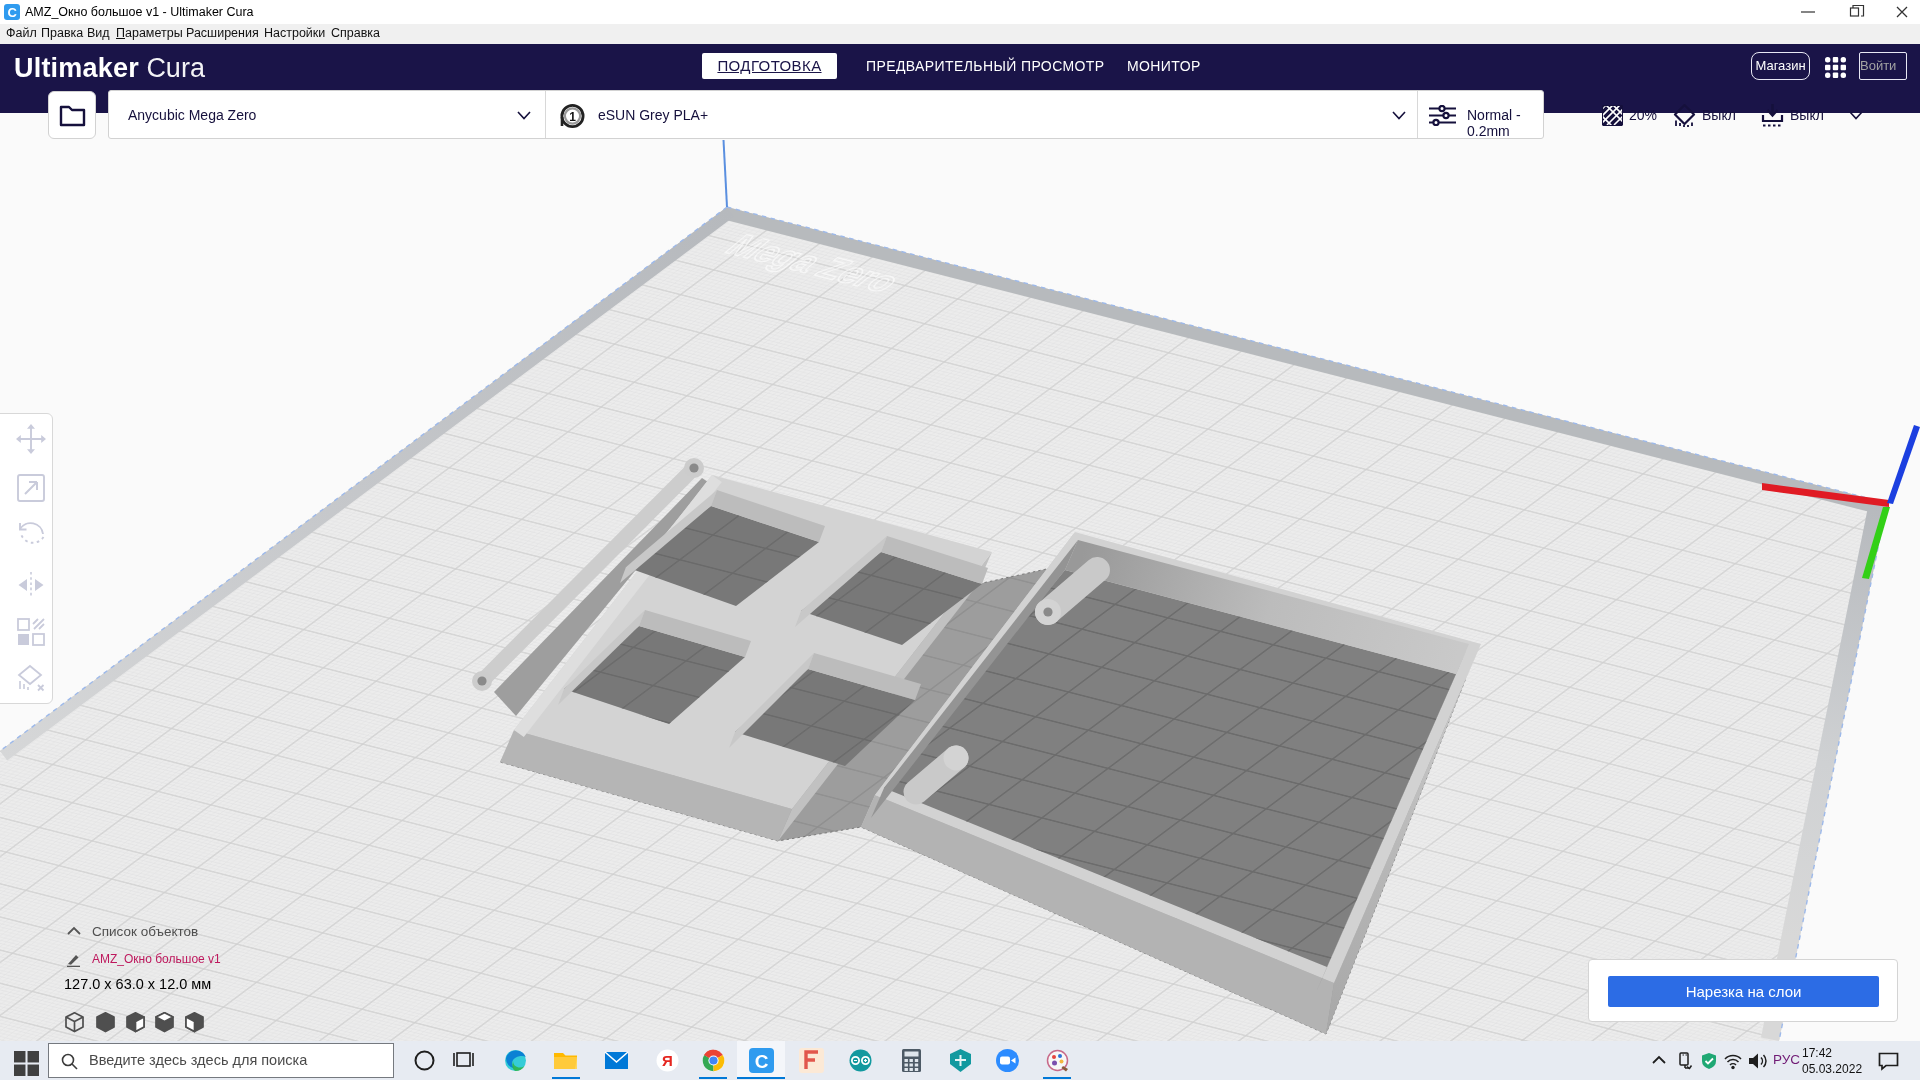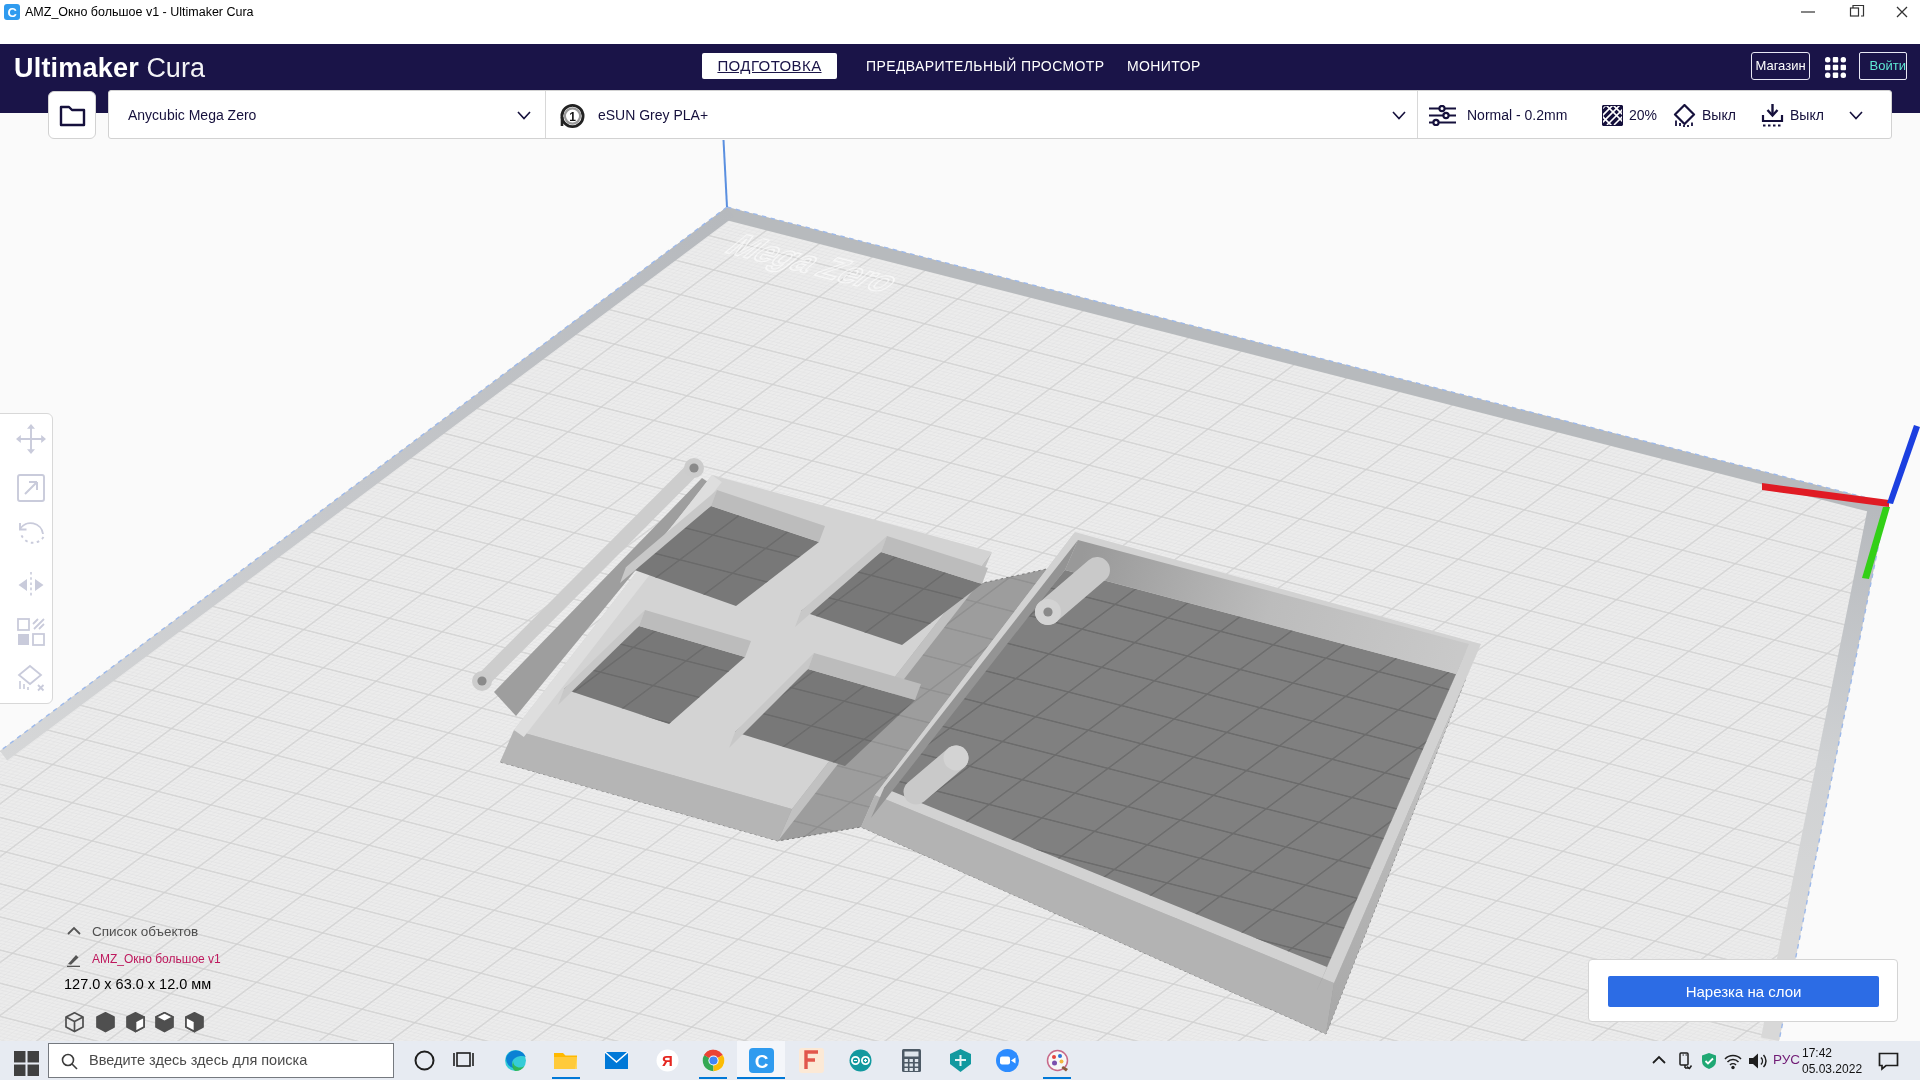--- a/index.html
+++ b/index.html
@@ -14,21 +14,21 @@
 #menubar span { position:absolute; top:2px; }
 
 #header { position:absolute; left:0; top:44px; width:1920px; height:69px; background:#1a1448; }
 #logo { position:absolute; left:14px; top:9px; font-size:27px; color:#fff; }
 #logo b { font-weight:bold; letter-spacing:0.2px; }
 #logo span { font-weight:normal; opacity:0.95; }
 .tab { position:absolute; top:9px; height:26px; font-size:15px; color:#fff; letter-spacing:0.4px; }
 #tab1 { left:702px; width:135px; background:#fff; color:#1a1448; border-radius:2px; text-align:center; line-height:26px;text-decoration:underline; }
 
 #folderbtn { position:absolute; left:48px; top:91px; width:48px; height:48px; background:#fff; border:1px solid #d2d2d2; border-radius:6px; }
-#toolpanel { position:absolute; left:108px; top:90px; width:1784px; height:49px; background:#fff; border:1px solid #d2d2d2; border-radius:3px; }
+#toolpanel { position:absolute; left:108px; top:90px; width:1436px; height:49px; background:#fff; border:1px solid #d2d2d2; border-radius:3px; }
 .vdiv { position:absolute; top:0; width:1px; height:47px; background:#d8d8d8; }
 .tooltext { position:absolute; top:16px; font-size:14px; color:#15103c; }
 
 #scene { position:absolute; left:0; top:113px; width:1920px; height:928px; }
 
 #lefttools { position:absolute; left:-8px; top:413px; width:61px; height:291px; background:#fff; border:1px solid #d8d8d8; border-radius:6px; }
 
 .objtext { position:absolute; color:#4c4c4c; }
 
 #slicepanel { position:absolute; left:1588px; top:959px; width:310px; height:63px; background:#fff; border:1px solid #d4d4d4; border-radius:4px; }
@@ -52,41 +52,50 @@
       </svg>
   <div id="titletext">AMZ_Окно большое v1 - Ultimaker Cura</div>
   <svg class="abs" style="left:1793px;top:0" width="127" height="24" viewBox="0 0 127 24">
     <path d="M8 12 h14" stroke="#333" stroke-width="1.2"></path>
     <rect x="57.5" y="8" width="8" height="8" fill="none" stroke="#333" stroke-width="1.2"></rect>
     <path d="M60 8 v-2.5 h10.5 v10.5 h-2.5" fill="none" stroke="#333" stroke-width="1.2"></path>
     <path d="M104 7 l10 10 M114 7 l-10 10" stroke="#333" stroke-width="1.3"></path>
   </svg>
 </div>
 
+<div id="menubar">
+  <span style="left:6px">Файл</span>
+  <span style="left:41px">Правка</span>
+  <span style="left:87px">Вид</span>
+  <span style="left:116px"><u>П</u>араметры</span>
+  <span style="left:186px">Расширения</span>
+  <span style="left:264px">Настройки</span>
+  <span style="left:331px">Справка</span>
+</div>
 
 <div id="header">
   <div id="logo"><b>Ultimaker</b> <span>Cura</span></div>
   <div class="tab" id="tab1">ПОДГОТОВКА</div>
   <div class="tab" style="left:866px;line-height:26px;font-size:14px">ПРЕДВАРИТЕЛЬНЫЙ ПРОСМОТР</div>
   <div class="tab" style="left:1127px;line-height:26px;font-size:14px">МОНИТОР</div>
-  <div class="abs" style="left:1751px;top:8px;width:59px;height:28px;border:1.5px solid #e8e8f4;border-radius:3px;color:#fff;font-size:13px;text-align:center;line-height:26px">Магазин</div>
+  <div class="abs" style="left:1751px;top:8px;width:59px;height:28px;border:1.5px solid #e8e8f4;border-radius:8px;color:#fff;font-size:13px;text-align:center;line-height:26px">Магазин</div>
   <svg class="abs" style="left:1825px;top:13px" width="21" height="21" viewBox="0 0 21 21">
         <g fill="#fff">
           <rect x="0" y="0" width="5.4" height="5.4" rx="2.5"></rect>
           <rect x="7.8" y="0" width="5.4" height="5.4" rx="1"></rect>
           <rect x="15.6" y="0" width="5.4" height="5.4" rx="2.5"></rect>
           <rect x="0" y="7.8" width="5.4" height="5.4" rx="1"></rect>
           <rect x="7.8" y="7.8" width="5.4" height="5.4" rx="1"></rect>
           <rect x="15.6" y="7.8" width="5.4" height="5.4" rx="1"></rect>
           <rect x="0" y="15.6" width="5.4" height="5.4" rx="2.5"></rect>
           <rect x="7.8" y="15.6" width="5.4" height="5.4" rx="1"></rect>
           <rect x="15.6" y="15.6" width="5.4" height="5.4" rx="2.5"></rect>
         </g>
       </svg>
-  <div class="abs" style="left:1859px;top:8px;width:48px;height:28px;border:1.5px solid #e8e8f4;border-radius:2px;color:#5eead4;font-size:13px;text-align:right;line-height:26px">Войти</div>
+  <div class="abs" style="left:1859px;top:8px;width:48px;height:28px;border:1.5px solid #e8e8f4;border-radius:2px;color:#a3a3a3;font-size:13px;text-align:left;line-height:26px">Войти</div>
 </div>
 
 <svg id="scene" viewBox="0 113 1920 928" width="1920" height="928">
   <defs>
     <linearGradient id="edgeL" gradientUnits="userSpaceOnUse" x1="727" y1="207" x2="0" y2="751">
       <stop offset="0" stop-color="#b6b9bd"></stop>
           <stop offset="0.55" stop-color="#c6c8cb"></stop>
           <stop offset="1" stop-color="#d6d7d8"></stop>
     </linearGradient>
     <linearGradient id="edgeR" gradientUnits="userSpaceOnUse" x1="1887" y1="503" x2="1800" y2="940">

